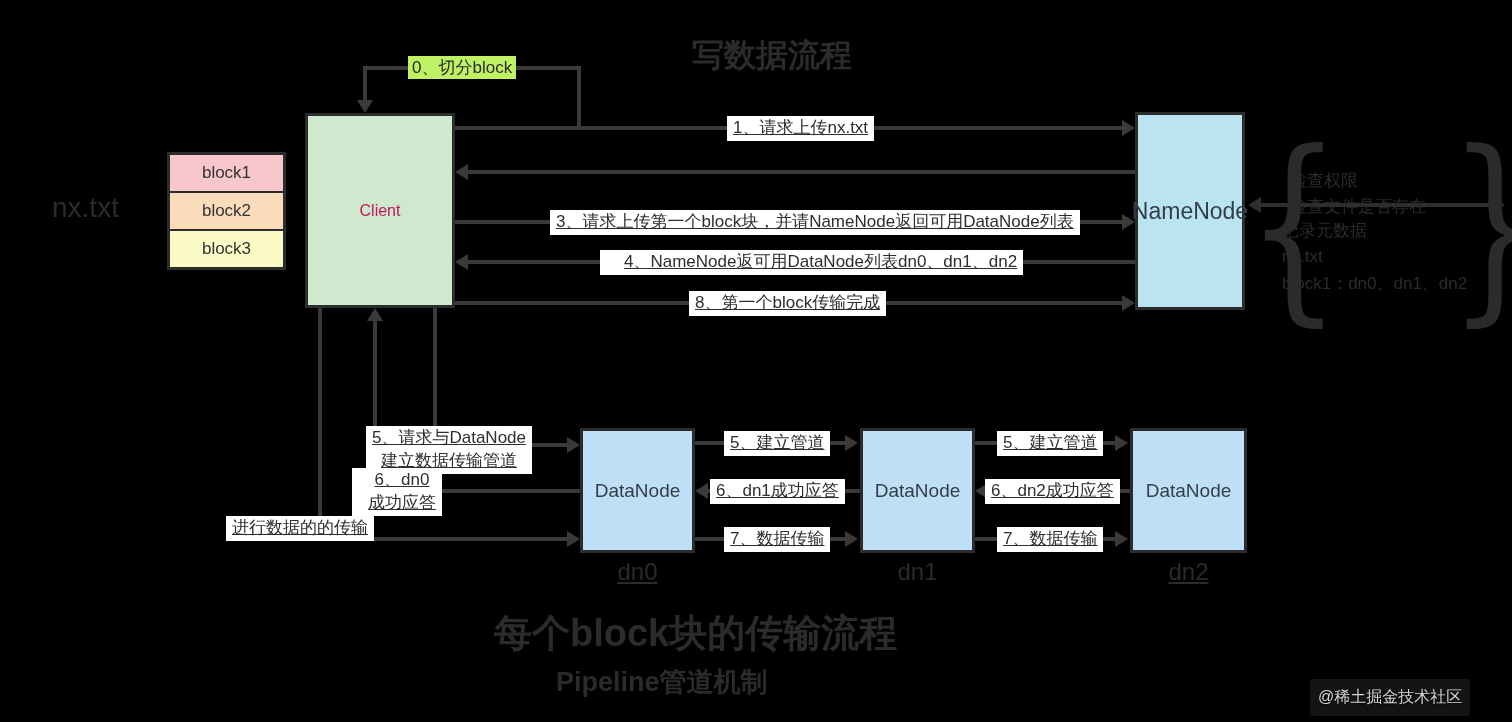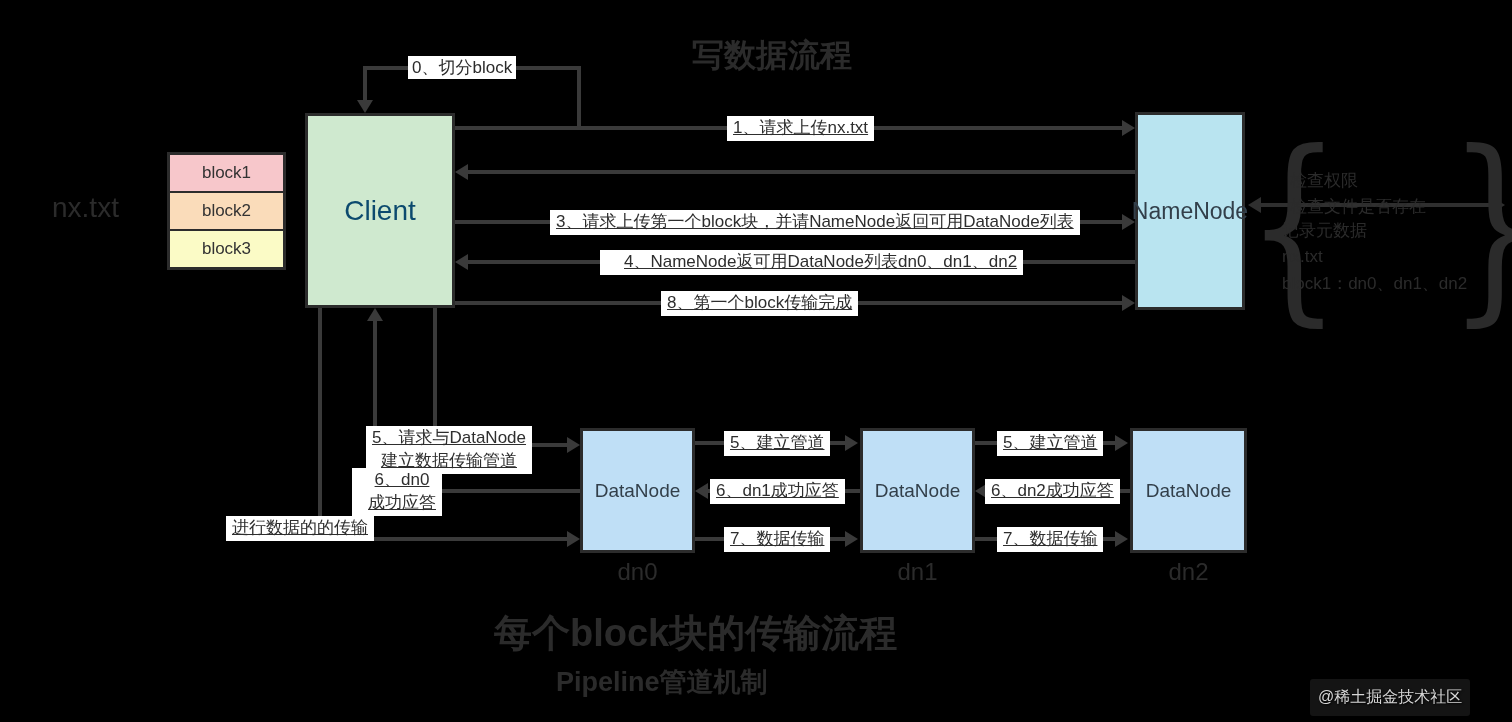--- a/index.html
+++ b/index.html
@@ -34,40 +34,40 @@
 <body>
 
 <div class="stage">
 
   <div class="dim" style="left:692px;top:34px;font-size:32px;font-weight:bold;">写数据流程</div>
 
   <div class="hline" style="left:363px;top:66px;width:218px;"></div>
   <div class="vline" style="left:577px;top:66px;height:62px;"></div>
   <div class="vline" style="left:363px;top:66px;height:37px;"></div>
   <div class="arr arr-d" style="left:357px;top:100px;"></div>
-  <div class="dim" style="left:408px;top:56px;font-size:17px;background:#ffffff;padding:0 4px;z-index:3;">0、切分block</div>
+  <div class="dim" style="left:408px;top:56px;font-size:17px;background:#bef264;padding:0 4px;z-index:3;">0、切分block</div>
 
   <div class="hline" style="left:455px;top:126px;width:670px;"></div>
   <div class="arr arr-r" style="left:1122px;top:120px;"></div>
   <div class="hline" style="left:468px;top:170px;width:667px;"></div>
   <div class="arr arr-l" style="left:455px;top:164px;"></div>
   <div class="hline" style="left:455px;top:220px;width:670px;"></div>
   <div class="arr arr-r" style="left:1122px;top:214px;"></div>
   <div class="hline" style="left:468px;top:260px;width:667px;"></div>
   <div class="arr arr-l" style="left:455px;top:254px;"></div>
   <div class="hline" style="left:455px;top:301px;width:670px;"></div>
   <div class="arr arr-r" style="left:1122px;top:295px;"></div>
 
   <div class="msg" style="left:727px;top:116px;">1、请求上传nx.txt</div>
   <div class="msg" style="left:550px;top:210px;">3、请求上传第一个block块，并请NameNode返回可用DataNode列表</div>
   <div class="msg" style="left:600px;top:250px;padding-left:24px;">4、NameNode返可用DataNode列表dn0、dn1、dn2</div>
-  <div class="msg" style="left:661px;top:291px;">8、第一个block传输完成</div>
+  <div class="msg" style="left:689px;top:291px;">8、第一个block传输完成</div>
 
   <div class="node" style="left:305px;top:113px;width:150px;height:195px;background:#cfe9cf;">
-    <span class="node-label" style="font-size:28px;color:#0c4a6e;">Client</span>
+    <span class="node-label" style="font-size:16px;color:#be185d;">Client</span>
   </div>
 
   <div class="dim" style="left:52px;top:192px;font-size:28px;">nx.txt</div>
   <div class="blocks">
     <div class="block-row" style="background:#f7c7cb;">block1</div>
     <div class="block-row" style="background:#fadcba;">block2</div>
     <div class="block-row" style="background:#fbfbc6;">block3</div>
   </div>
 
   <div class="node" style="left:1135px;top:112px;width:110px;height:198px;background:#b9e4f0;">
@@ -110,23 +110,23 @@
 
   <div class="node" style="left:580px;top:428px;width:115px;height:125px;background:#bfdff6;">
     <span class="node-label" style="font-size:19px;">DataNode</span>
   </div>
   <div class="node" style="left:860px;top:428px;width:115px;height:125px;background:#bfdff6;">
     <span class="node-label" style="font-size:19px;">DataNode</span>
   </div>
   <div class="node" style="left:1130px;top:428px;width:117px;height:125px;background:#bfdff6;">
     <span class="node-label" style="font-size:19px;">DataNode</span>
   </div>
-  <div class="dim" style="left:580px;top:558px;width:115px;text-align:center;font-size:24px;">dn0</div>
+  <div class="dim" style="left:580px;top:558px;width:115px;text-align:center;font-size:24px;text-decoration:underline;">dn0</div>
   <div class="dim" style="left:860px;top:558px;width:115px;text-align:center;font-size:24px;">dn1</div>
-  <div class="dim" style="left:1130px;top:558px;width:117px;text-align:center;font-size:24px;">dn2</div>
+  <div class="dim" style="left:1130px;top:558px;width:117px;text-align:center;font-size:24px;text-decoration:underline;">dn2</div>
 
   <div class="hline" style="left:695px;top:441px;width:153px;"></div>
   <div class="arr arr-r" style="left:845px;top:435px;"></div>
   <div class="hline" style="left:708px;top:489px;width:152px;"></div>
   <div class="arr arr-l" style="left:695px;top:483px;"></div>
   <div class="hline" style="left:695px;top:537px;width:153px;"></div>
   <div class="arr arr-r" style="left:845px;top:531px;"></div>
   <div class="msg" style="left:724px;top:431px;">5、建立管道</div>
   <div class="msg" style="left:710px;top:479px;">6、dn1成功应答</div>
   <div class="msg" style="left:724px;top:527px;">7、数据传输</div>

